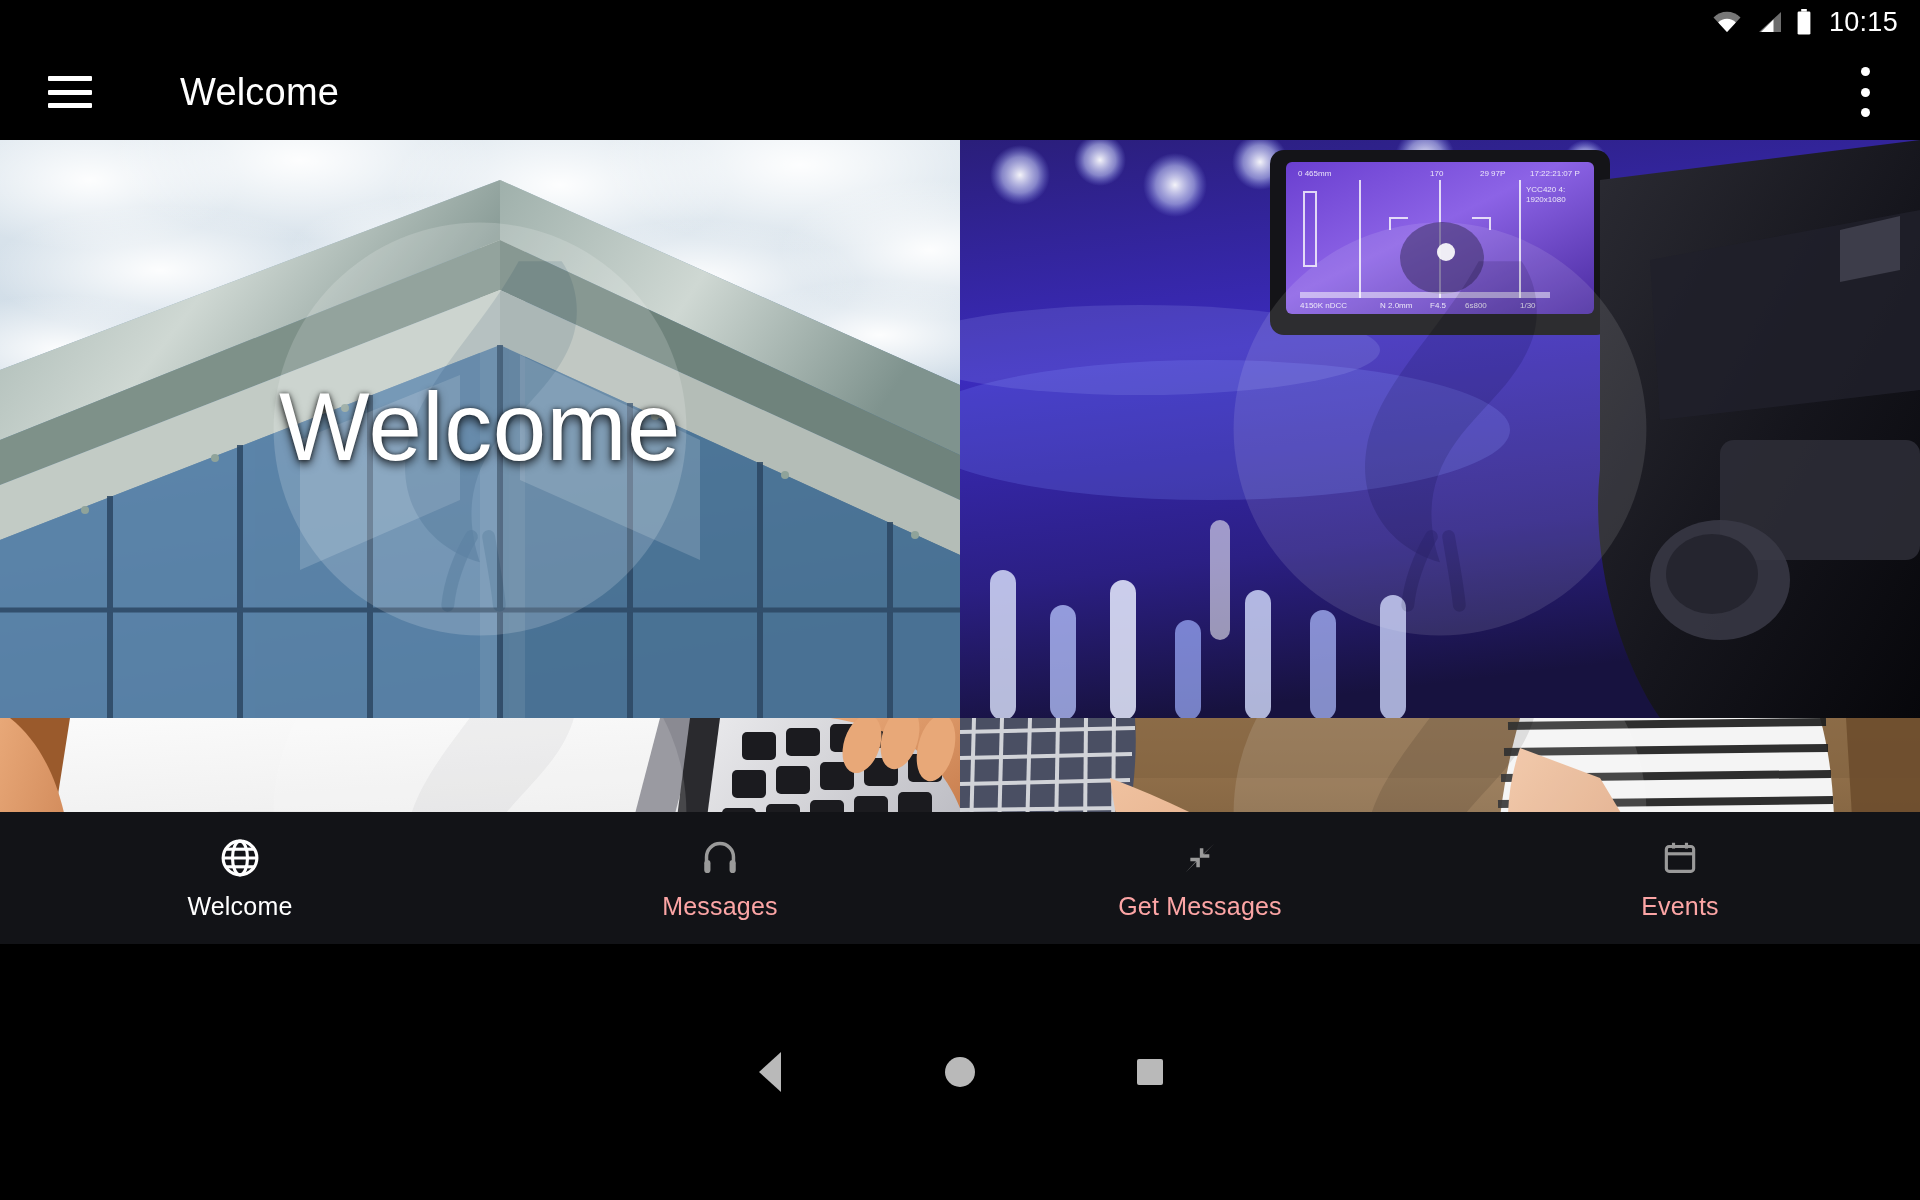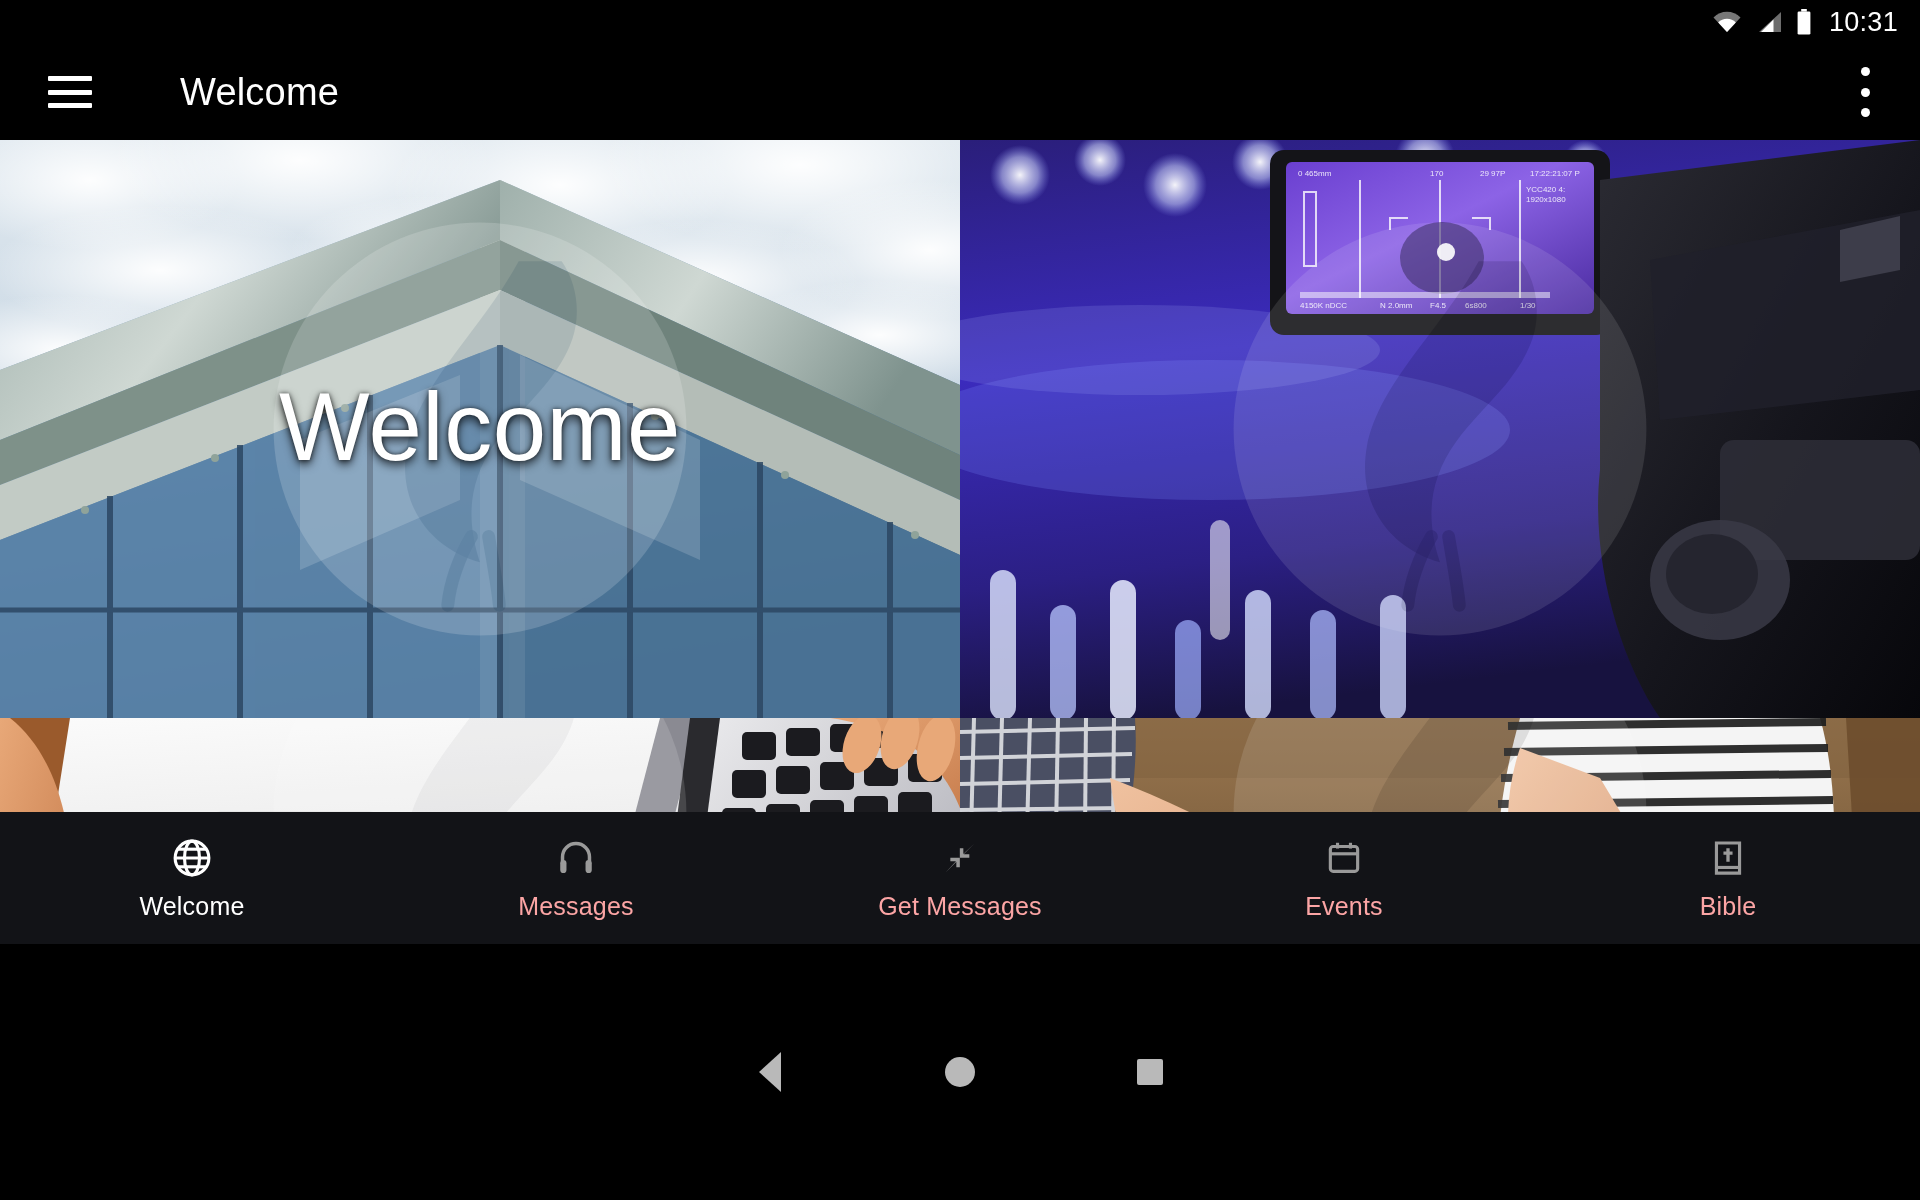--- a/index.html
+++ b/index.html
@@ -233,21 +233,21 @@
         <path d="M26 2 L26 22 L4 22 Z" fill="#6d6d6d"></path>
         <path d="M18.5 9.5 L18.5 22 L6 22 Z" fill="#ffffff"></path>
       </svg>
     </span>
     <span class="status-icon">
       <svg width="16" height="26" viewBox="0 0 16 26">
         <rect x="5.2" y="0" width="5.6" height="2.6" fill="#ffffff"></rect>
         <rect x="1.6" y="2.4" width="12.8" height="23.2" rx="1.4" fill="#ffffff"></rect>
       </svg>
     </span>
-    <span id="status-clock">10:31</span>
+    <span id="status-clock">10:15</span>
   </div>
 
   <div id="app-bar">
     <div id="menu-button">
       <span></span>
         <span></span>
         <span></span>
     </div>
     <div id="app-title">Welcome</div>
     <div id="overflow-button">
@@ -678,30 +678,20 @@
         <svg width="42" height="42" viewBox="0 0 24 24" fill="none" stroke="#9a9a9a" stroke-width="1.8">
           <rect x="4.2" y="5.4" width="15.6" height="14.2" rx="1.6"></rect>
           <line x1="4.2" y1="9.6" x2="19.8" y2="9.6"></line>
           <line x1="8.3" y1="3.3" x2="8.3" y2="6.6"></line>
           <line x1="15.7" y1="3.3" x2="15.7" y2="6.6"></line>
         </svg>
       </span>
       <span class="nav-label">Events</span>
     </div>
 
-    <div class="nav-item">
-      <span class="nav-icon">
-        <svg width="42" height="42" viewBox="0 0 24 24" fill="none" stroke="#9a9a9a" stroke-width="1.8">
-          <path d="M5.4 3.4 L18.6 3.4 L18.6 20.6 L5.4 20.6 Z"></path>
-          <path d="M5.4 17.4 L18.6 17.4"></path>
-          <path d="M12 6.4 L12 14.2 M9.4 9.2 L14.6 9.2" stroke-width="1.9"></path>
-        </svg>
-      </span>
-      <span class="nav-label">Bible</span>
-    </div>
 
   </div>
 
   <div id="system-nav">
     <div class="sysnav-btn">
       <div id="sys-back"></div>
     </div>
     <div class="sysnav-btn">
       <div id="sys-home"></div>
     </div>

